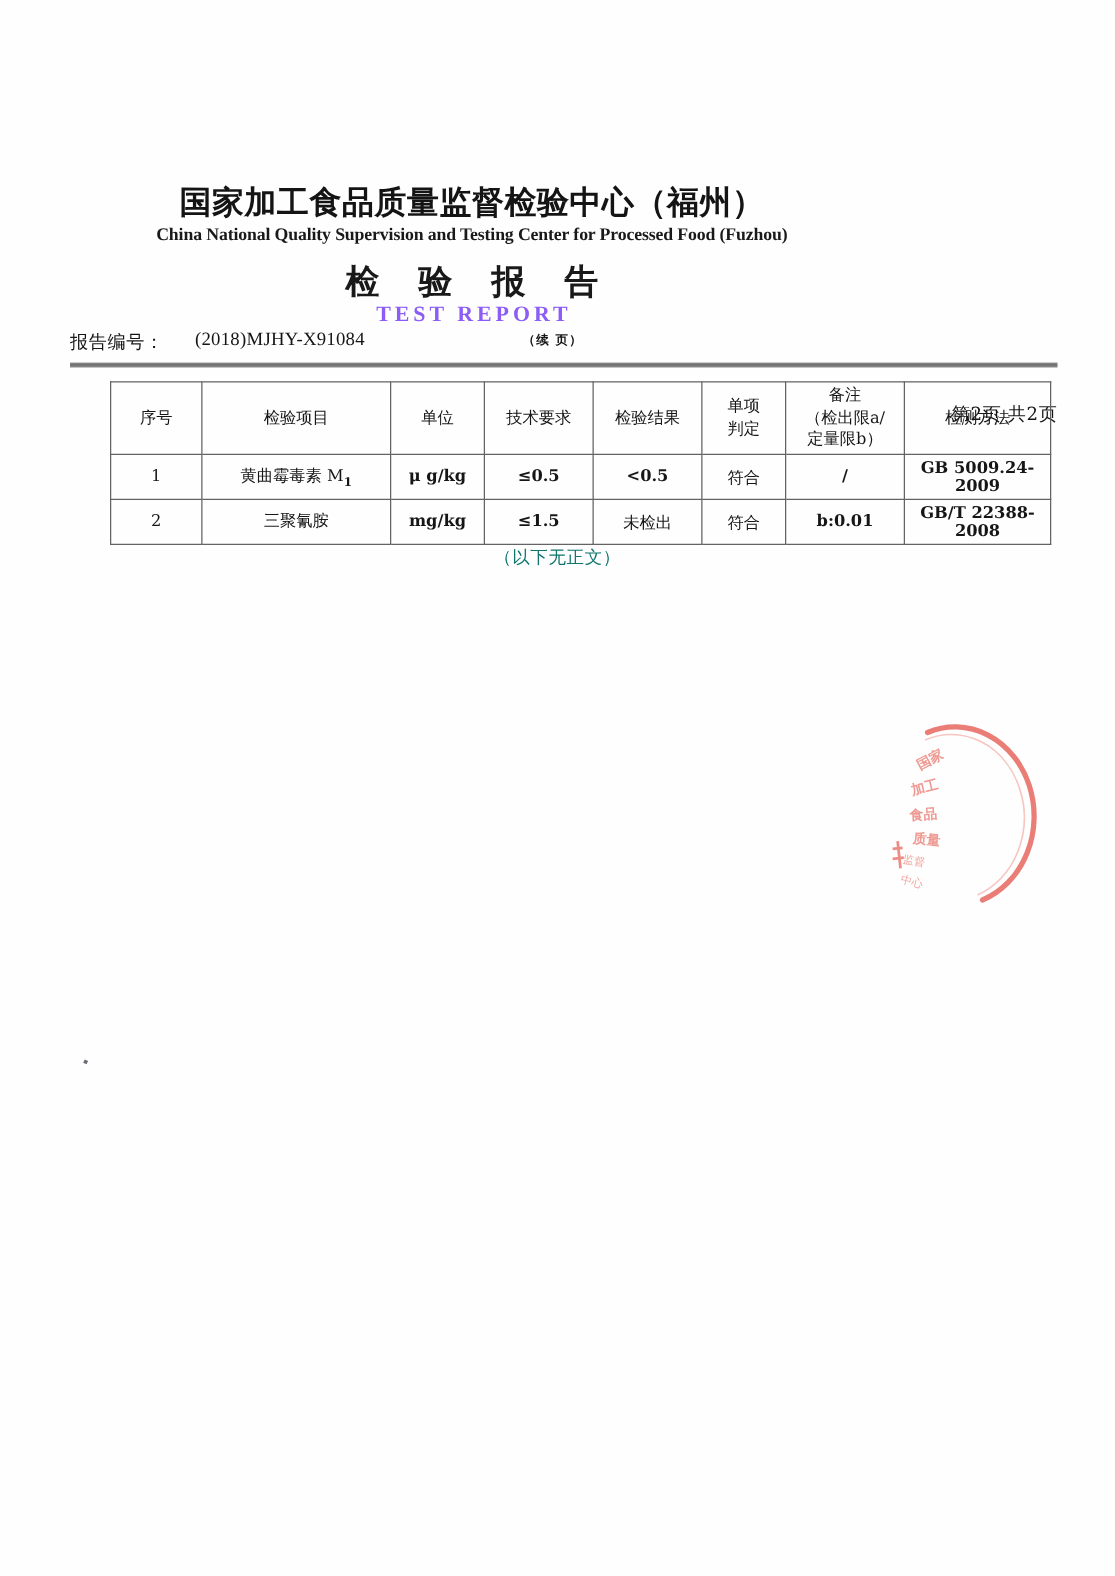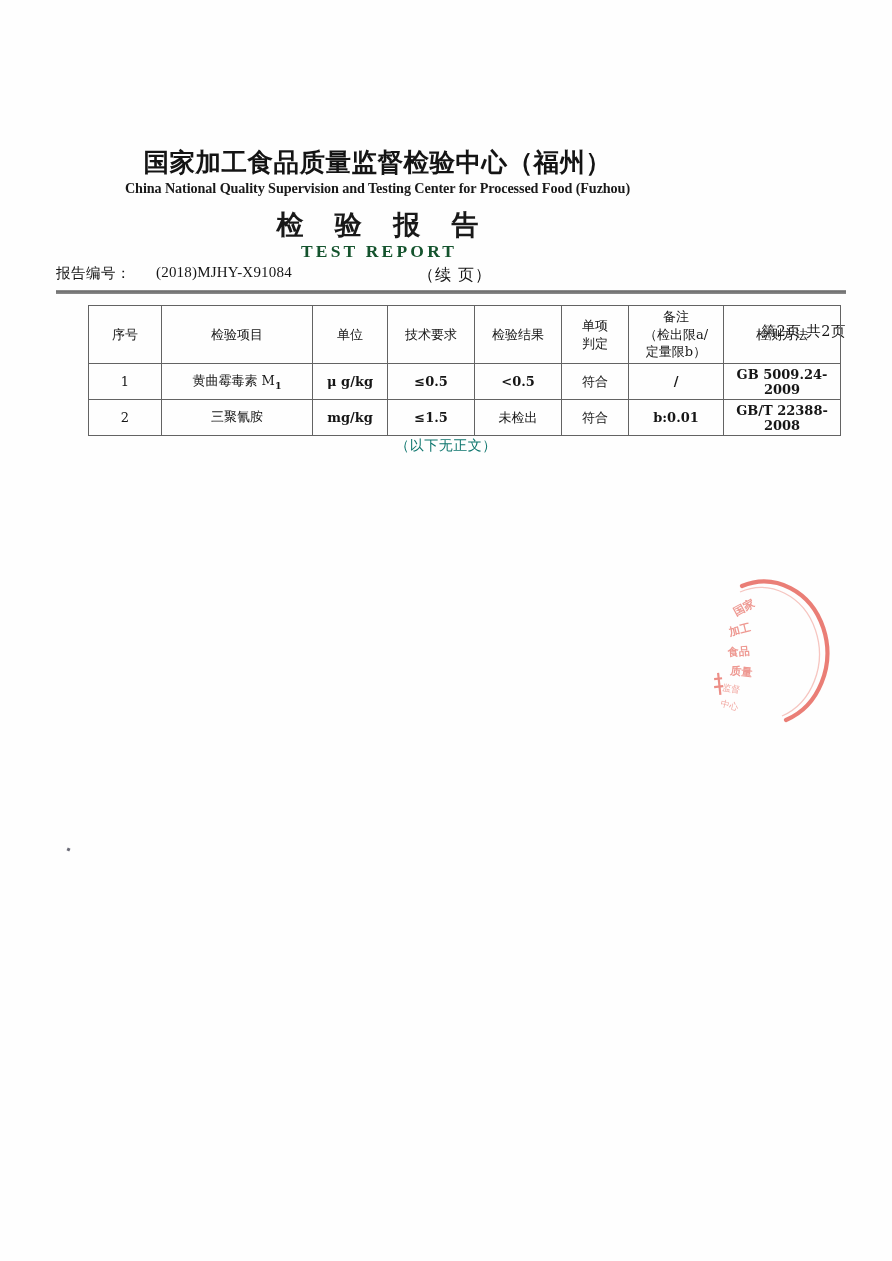--- a/index.html
+++ b/index.html
@@ -55,21 +55,21 @@
     font-weight: bold;
     color: #191919;
     margin-top: 10px;
     letter-spacing: 11px;
     text-indent: 11px;
   }
   .doc-title-en {
     font-family: "Liberation Serif", serif;
     font-size: 17.5px;
     font-weight: bold;
-    color: #14532d;
+    color: #8b5cf6;
     letter-spacing: 3.2px;
     text-indent: 3.2px;
     margin-top: -2px;
   }
 
   
   .meta-row {
     position: absolute;
     top: 264px;
     left: 56px;
@@ -92,22 +92,23 @@
     top: 0;
     font-family: "Liberation Serif", serif;
     font-size: 15px;
     letter-spacing: 0.2px;
   }
   .meta-cont {
     position: absolute;
     left: 362px;
     top: 1px;
     font-family: "DejaVu Serif", serif;
-    font-size: 16px;
+    font-size: 10px;
     letter-spacing: 1px;
+    font-weight: bold;
   }
   .meta-pages {
     position: absolute;
     right: 0;
     top: 16px;
     font-family: "DejaVu Serif", serif;
     font-size: 14.5px;
     letter-spacing: 0.5px;
     white-space: nowrap;
     margin-top: 42px;

